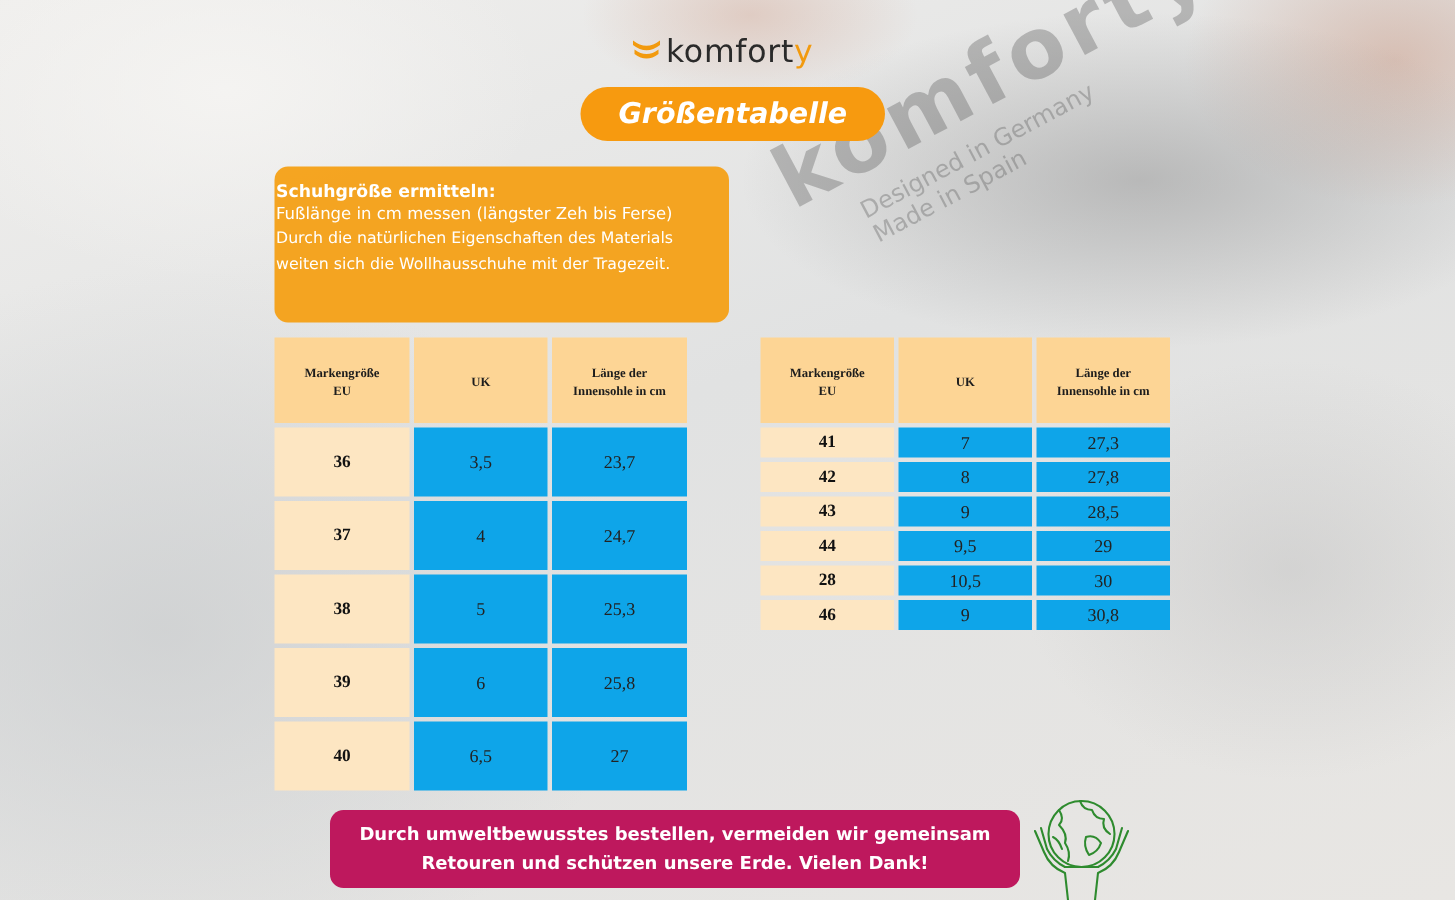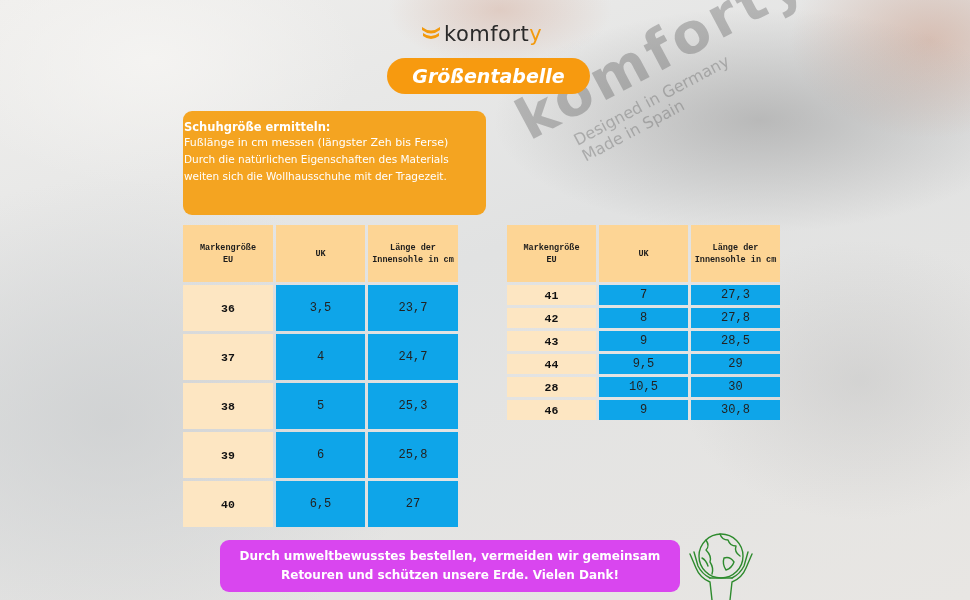--- a/index.html
+++ b/index.html
@@ -55,21 +55,21 @@
     background: rgba(244,160,22,0.95); border-radius: 9px;
     padding: 8px 1px; color: #fff;
   }
   .info-box .info-title { font-weight: bold; font-size: 11.5px; line-height: 16px; }
   .info-box .info-line { font-size: 11px; line-height: 16px; }
   .info-box .info-note { font-size: 10.5px; line-height: 17px; }
 
   .size-table {
     position: absolute;
     border-collapse: separate; border-spacing: 3px;
-    font-family: Liberation Mono, monospace;
+    font-family: Liberation Serif, serif;
   }
   .size-table th {
     background: #fdd595; color: #1d1d1d; font-weight: bold; font-size: 8.5px;
     line-height: 12px; text-align: center; vertical-align: middle;
   }
   .size-table td {
     text-align: center; vertical-align: middle; font-size: 12px; color: #222;
     background: #0ea5e9;
   }
   .size-table td.eu { background: #fde6c2; font-weight: bold; font-size: 11.5px; color: #111; }
@@ -83,21 +83,21 @@
 
   #table-right { left: 504px; top: 222px; }
   #table-right th { height: 57px; }
   #table-right th:nth-child(1) { width: 89px; }
   #table-right th:nth-child(2) { width: 89px; }
   #table-right th:nth-child(3) { width: 89px; }
   #table-right td { height: 20px; }
 
   .eco-banner {
     position: absolute; left: 220px; top: 540px; width: 460px; height: 52px;
-    background: #d946ef; border-radius: 9px;
+    background: #be185d; border-radius: 9px;
     display: flex; flex-direction: column; align-items: center; justify-content: center;
     color: #fff; font-weight: bold; font-size: 12px; line-height: 19px; text-align: center;
   }
   .globe-icon { position: absolute; left: 684px; top: 528px; width: 74px; height: 72px; }
 </style>
 </head>
 <body>
 
 <div class="bg"></div>
 

